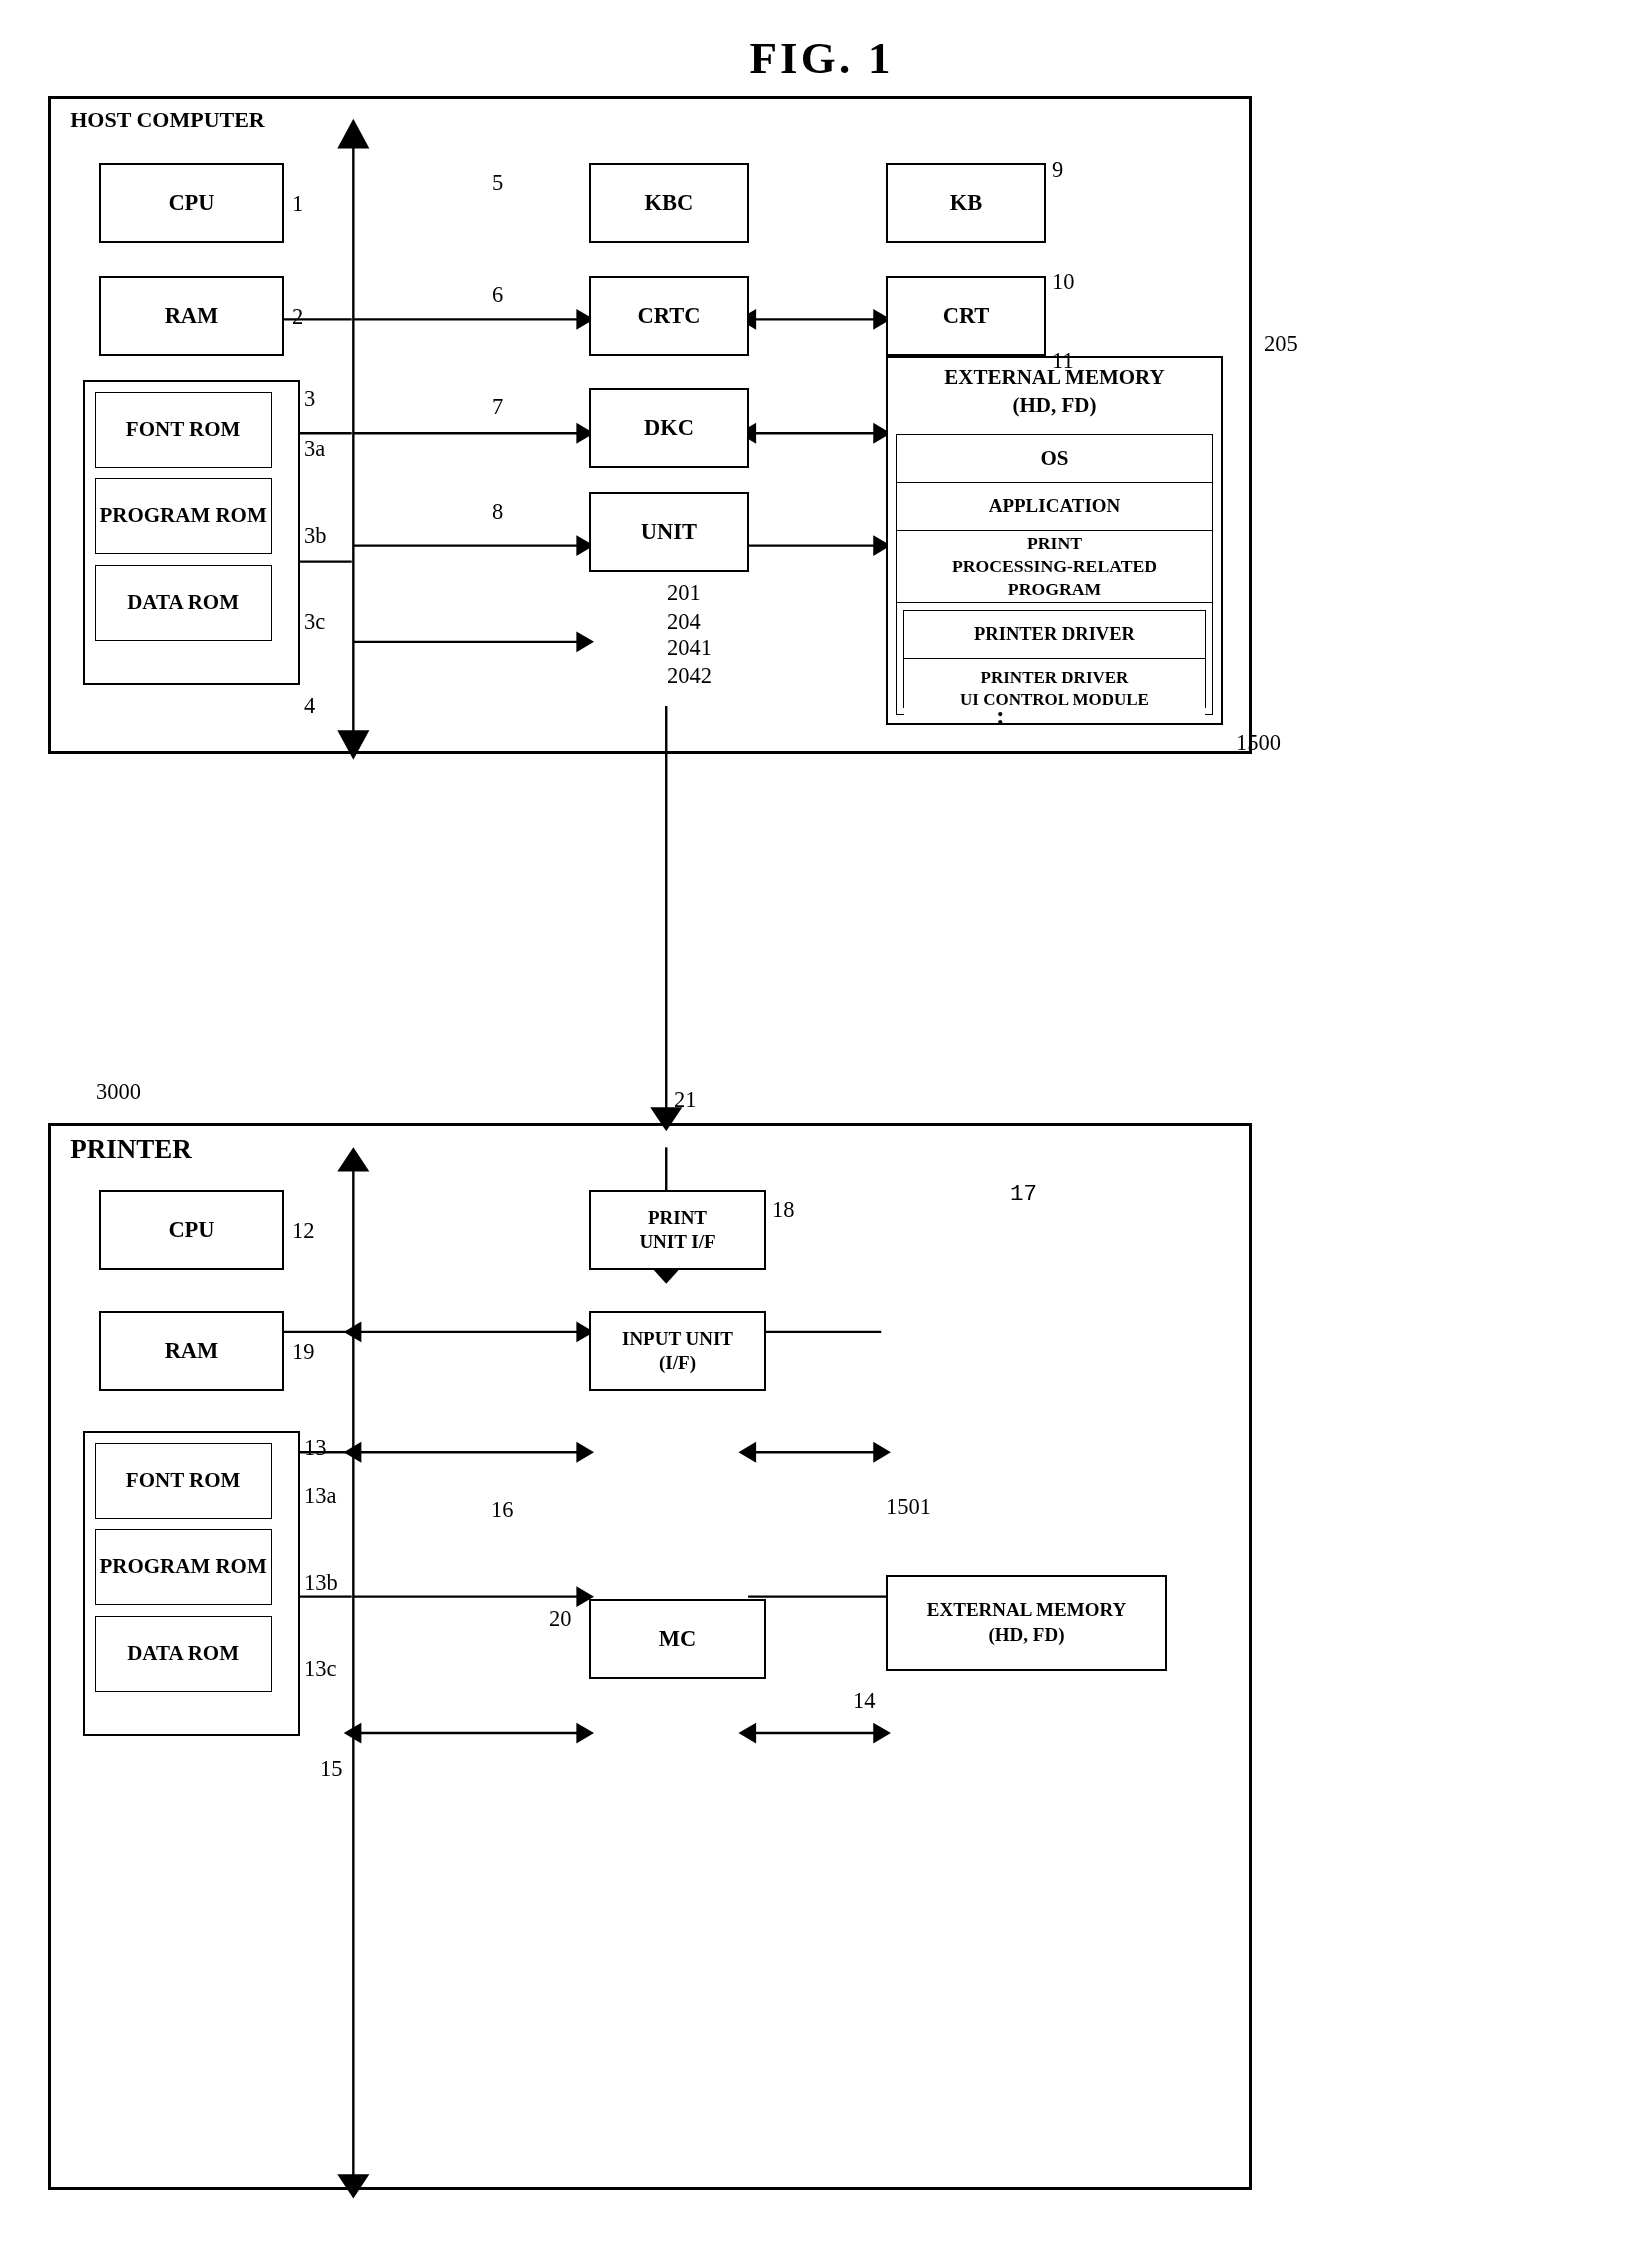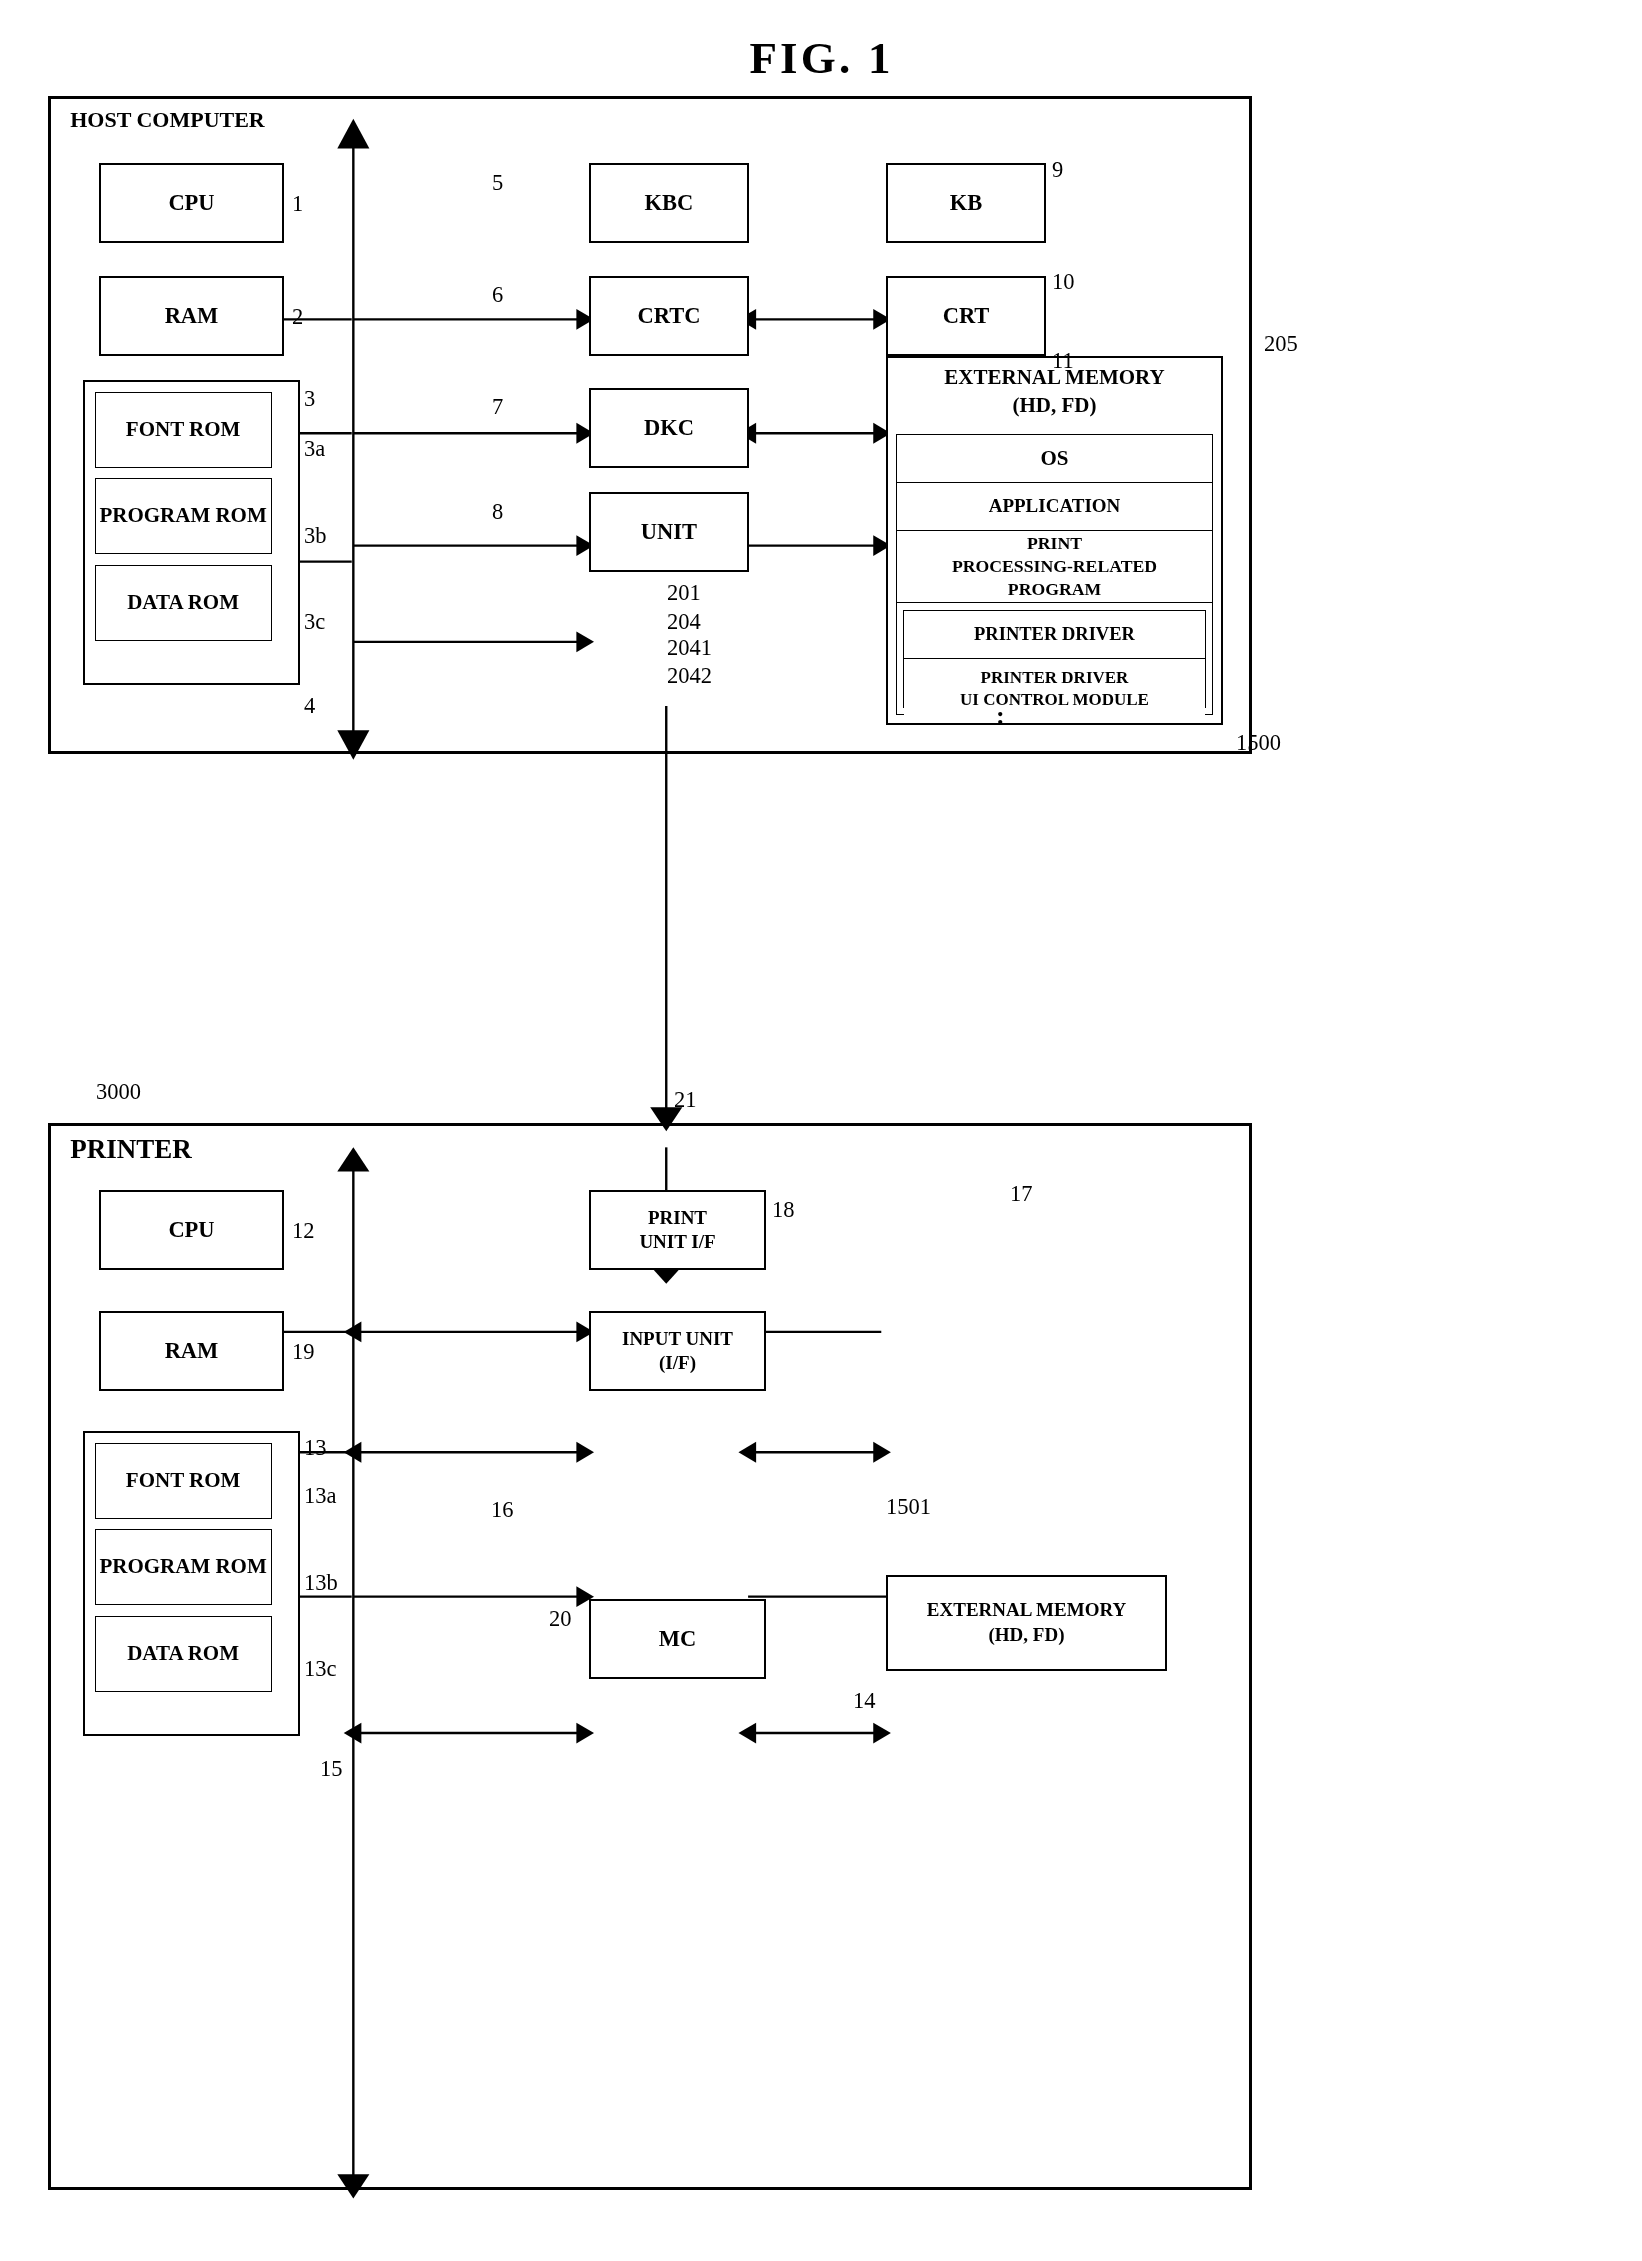--- a/index.html
+++ b/index.html
@@ -350,21 +350,21 @@
     <span style="white-space:pre-line;">PRINT
 UNIT I/F</span>
   </div>
   <div class="ref-label" style="left:721px;top:71px;">18</div>
 
   <div class="block" style="left:538px;top:185px;width:177px;height:80px;font-size:19px;">
     <span style="white-space:pre-line;">INPUT UNIT
 (I/F)</span>
   </div>
 
-  <div class="ref-label" style="left:959px;top:55px;">17</div>
+  <div class="ref-label" style="left:959px;top:55px;font-family:Liberation Mono, monospace;">17</div>
 
 
   <div class="ref-label" style="left:835px;top:368px;">1501</div>
 
   <div class="block" style="left:538px;top:473px;width:177px;height:80px;">
     <span>MC</span>
   </div>
   <div class="ref-label" style="left:498px;top:480px;">20</div>
 
   <div class="block" style="left:835px;top:449px;width:281px;height:96px;font-size:19px;line-height:1.3;">

